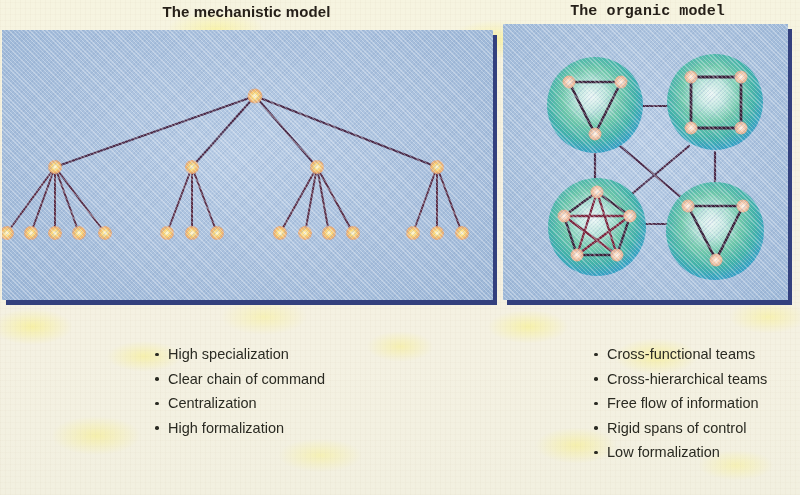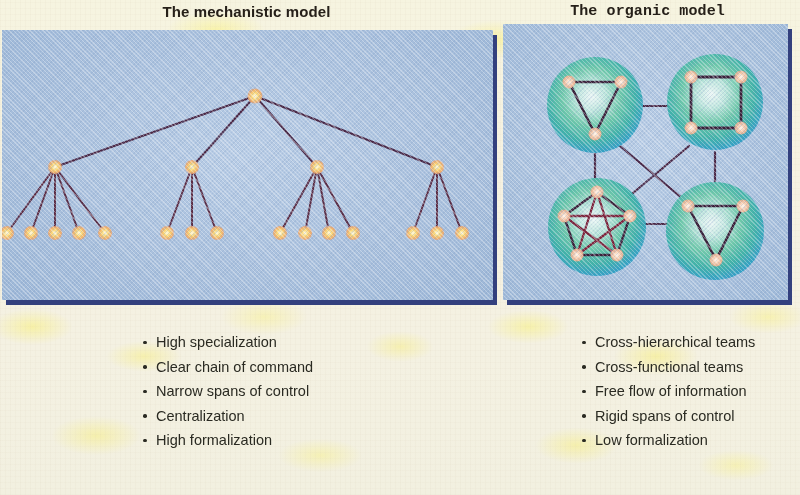--- a/index.html
+++ b/index.html
@@ -84,21 +84,21 @@
     pointer-events: none;
   }
 
   
   .bullets {
     position: absolute;
     font-size: 14.5px;
     color: #2a2a22;
     line-height: 24.5px;
     list-style: none;
-    margin: 4px; padding: 0;
+    margin: 16px; padding: 0;
   }
   .bullets li {
     position: relative;
     padding-left: 13px;
     white-space: nowrap;
   }
   .bullets li::before {
     content: "";
     position: absolute;
     left: 0; top: 10.5px;
@@ -292,26 +292,25 @@
           <circle cx="213" cy="236" r="6.5"></circle>
         </g>
       </g>
     </svg>
     <div class="panel-weave"></div>
   </div>
 
   <ul class="bullets" id="bullets-mech">
     <li>High specialization</li>
     <li>Clear chain of command</li>
-    <li>Narrow spans of control</li>
     <li>Centralization</li>
     <li>High formalization</li>
   </ul>
 
   <ul class="bullets" id="bullets-org">
+    <li>Cross-functional teams</li>
     <li>Cross-hierarchical teams</li>
-    <li>Cross-functional teams</li>
     <li>Free flow of information</li>
     <li>Rigid spans of control</li>
     <li>Low formalization</li>
   </ul>
 
 </div>
 
 </body></html>

